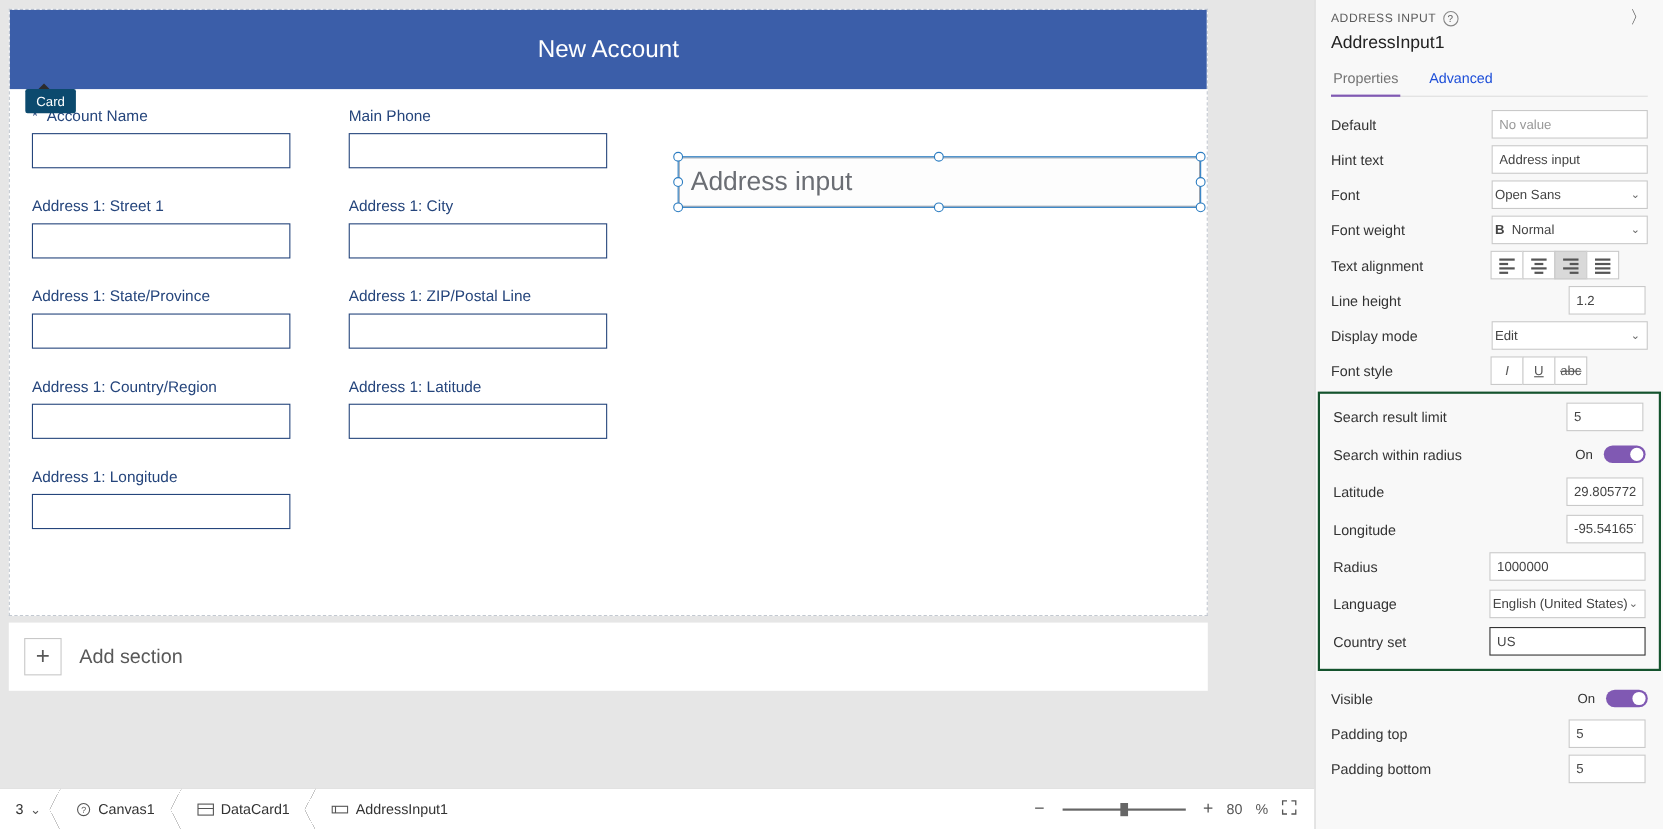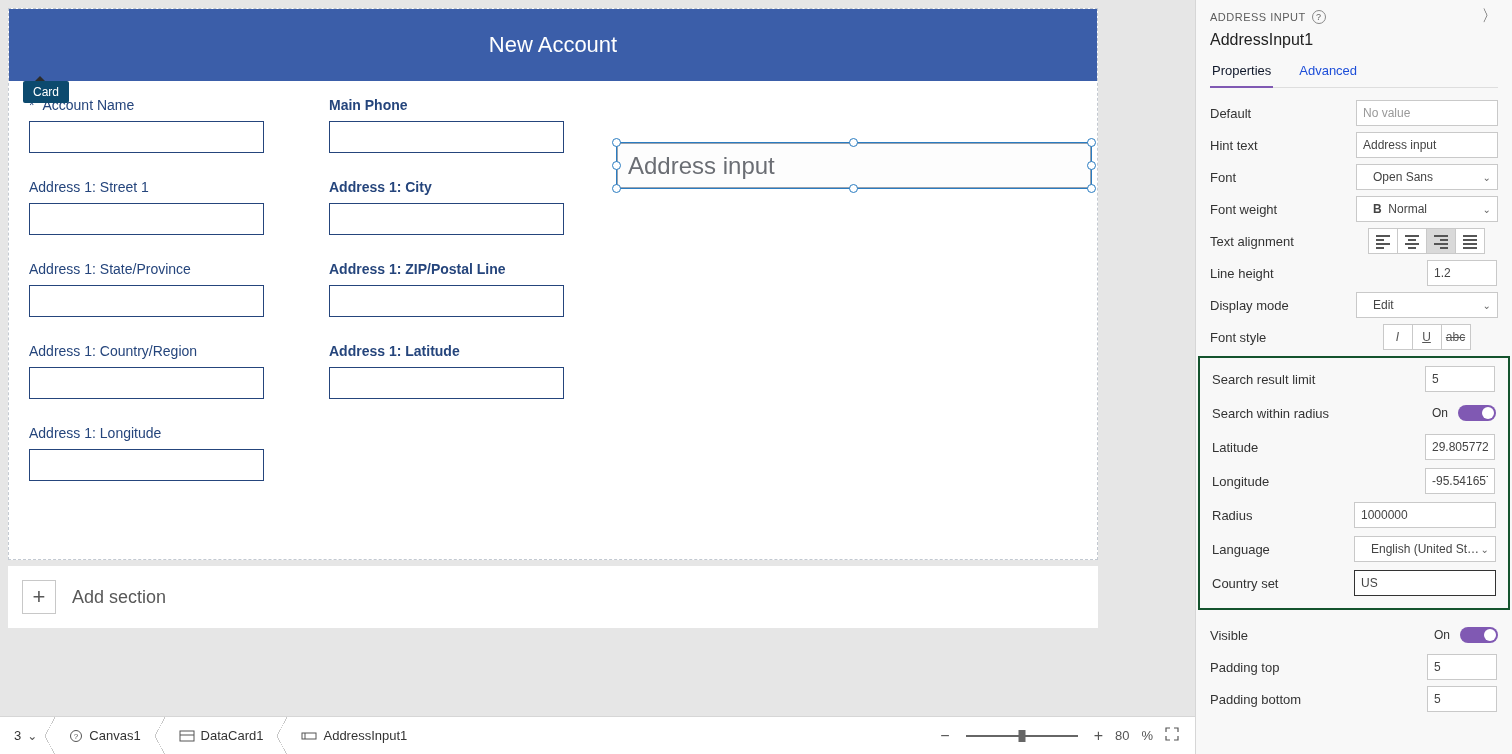--- a/index.html
+++ b/index.html
@@ -4,21 +4,21 @@
 <style>
   * { box-sizing: border-box; margin: 0; padding: 0; font-family: "Segoe UI", Arial, sans-serif; }
   body { width: 1512px; height: 754px; background: #e6e6e6; overflow: hidden; position: relative; }
 
   .canvas-area { position: absolute; left: 0; top: 0; width: 1195px; height: 716px; background: #e6e6e6; padding: 8px; }
   .form-outer { background: #fff; border: 1px dashed #c3c9d1; width: 1090px; height: 552px; margin: 0 0 6px 0; position: relative; }
   .form-header { background: #3b5ea9; color: #fff; text-align: center; font-size: 22px; font-weight: 500; height: 72px; display: flex; align-items: center; justify-content: center; }
   .form-body { display: flex; gap: 0; padding: 16px 20px; position: relative; }
 
   .col { width: 280px; }
-  .col + .col { margin-left: 20px; font-weight: bold; }
+  .col + .col { margin-left: 8px; }
   .field { margin-bottom: 26px; }
   .field-label { color: #25457c; font-size: 14px; margin-bottom: 8px; display: flex; align-items: center; }
   .field-label .req { color: #25457c; margin-right: 8px; }
   .field-input { width: 235px; height: 32px; border: 1px solid #25457c; background: #fff; }
 
   .address-input-wrap { position: absolute; left: 608px; top: 134px; width: 474px; height: 45px; }
   .address-input { width: 100%; height: 100%; border: 1px solid #9aa3af; background: #fdfdfd; color: #6b6e74; font-size: 24px; padding: 4px 10px; display: flex; align-items: center; }
   .sel-box { position: absolute; border: 1px solid #2a7cc1; pointer-events: none; left: -1px; top: -1px; right: -1px; bottom: -1px; }
   .sel-handle { position: absolute; width: 9px; height: 9px; background: #fff; border: 1px solid #2a7cc1; border-radius: 50%; }
   .h1 { left: -5px; top: -5px; } .h2 { left: calc(50% - 5px); top: -5px; } .h3 { right: -5px; top: -5px; }
@@ -48,30 +48,30 @@
   .slider-tick { position: absolute; left: 50%; top: -3px; width: 1px; height: 8px; background: #666; }
 
   
   .panel { position: absolute; right: 0; top: 0; width: 317px; height: 754px; background: #f8f8f8; border-left: 1px solid #d6d6d6; overflow: hidden; }
   .panel-header { display: flex; align-items: center; padding: 6px 14px 0 14px; font-size: 11px; color: #5c5c5c; letter-spacing: 0.5px; }
   .panel-header .help { width: 14px; height: 14px; border: 1px solid #888; border-radius: 50%; display: inline-flex; align-items: center; justify-content: center; font-size: 9px; margin-left: 6px; }
   .panel-header .expand { margin-left: auto; font-size: 16px; color: #555; }
   .panel-name { padding: 4px 14px 0 14px; font-size: 16px; color: #222; }
   .panel-tabs { display: flex; border-bottom: 1px solid #dedede; margin: 8px 14px 0 14px; }
   .panel-tab { padding: 6px 2px 8px 2px; font-size: 13px; color: #1d4ed8; margin-right: 24px; cursor: pointer; }
-  .panel-tab.active { color: #0f172a; border-bottom: 2px solid #8059b3; margin-bottom: -1px; }
+  .panel-tab.active { color: #737373; border-bottom: 2px solid #8059b3; margin-bottom: -1px; }
 
   .prop-rows { padding: 10px 14px 0 14px; }
   .prop-row { display: flex; align-items: center; min-height: 30px; margin-bottom: 2px; }
   .prop-label { font-size: 13px; color: #333; flex: 1; }
-  .prop-ctl { width: 142px; display: flex; justify-content: center; align-items: center; }
+  .prop-ctl { width: 142px; display: flex; justify-content: flex-start; align-items: center; }
   .prop-ctl.narrow { width: 72px; }
   .inp { width: 100%; height: 26px; border: 1px solid #c9c9c9; font-size: 12px; padding: 0 6px; color: #444; background: #fff; }
   .inp.small { width: 70px; }
-  .sel { width: 100%; height: 26px; border: 1px solid #c9c9c9; font-size: 12px; padding: 0 6px 0 16px; background: #fff; display: flex; align-items: center; justify-content: space-between; color: #444; }
+  .sel { width: 100%; height: 26px; border: 1px solid #c9c9c9; font-size: 12px; padding: 0 6px 0 2px; background: #fff; display: flex; align-items: center; justify-content: space-between; color: #444; }
   .sel .car { color: #666; font-size: 10px; }
   .btn-group { display: flex; }
   .btn-group .bgbtn { width: 30px; height: 26px; border: 1px solid #c9c9c9; margin-left: -1px; display: flex; align-items: center; justify-content: center; font-size: 12px; color: #555; background: #fff; }
   .btn-group .bgbtn.active { background: #d9d9d9; }
   .toggle { width: 38px; height: 16px; background: #8059b3; border-radius: 10px; position: relative; margin-left: 8px; }
   .toggle::after { content: ""; position: absolute; right: 2px; top: 2px; width: 12px; height: 12px; background: #fff; border-radius: 50%; }
   .toggle-label { font-size: 12px; color: #333; margin-right: 2px; }
 
   .highlight-box { border: 2px solid #14532d; padding: 6px 12px 6px 12px; margin: 4px 2px 6px 2px; }
   .highlight-box .prop-row { margin-bottom: 4px; }

